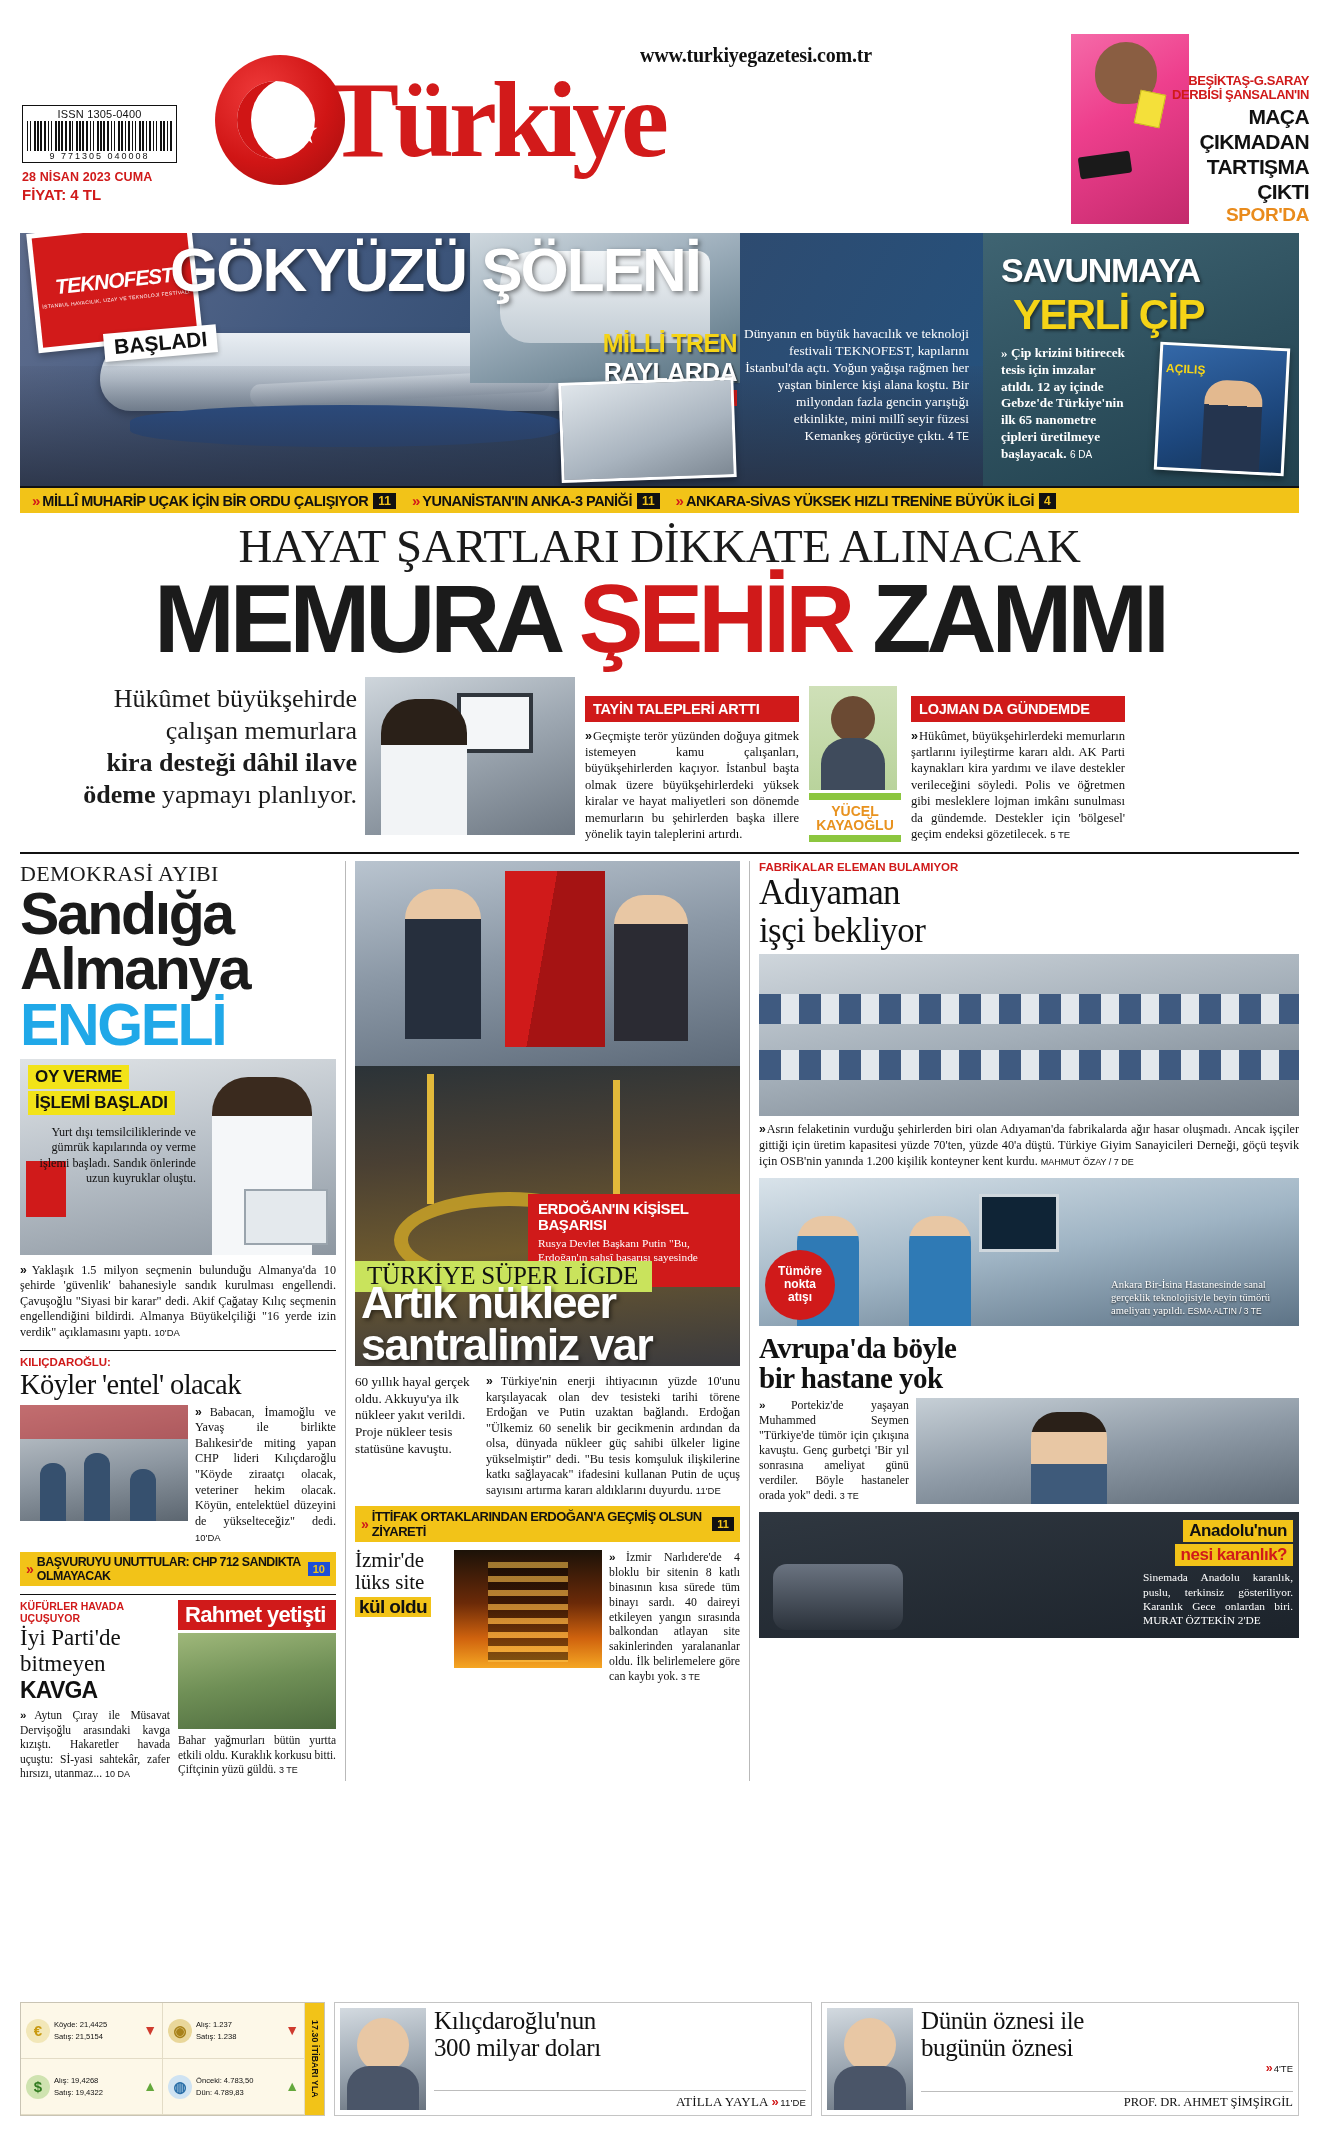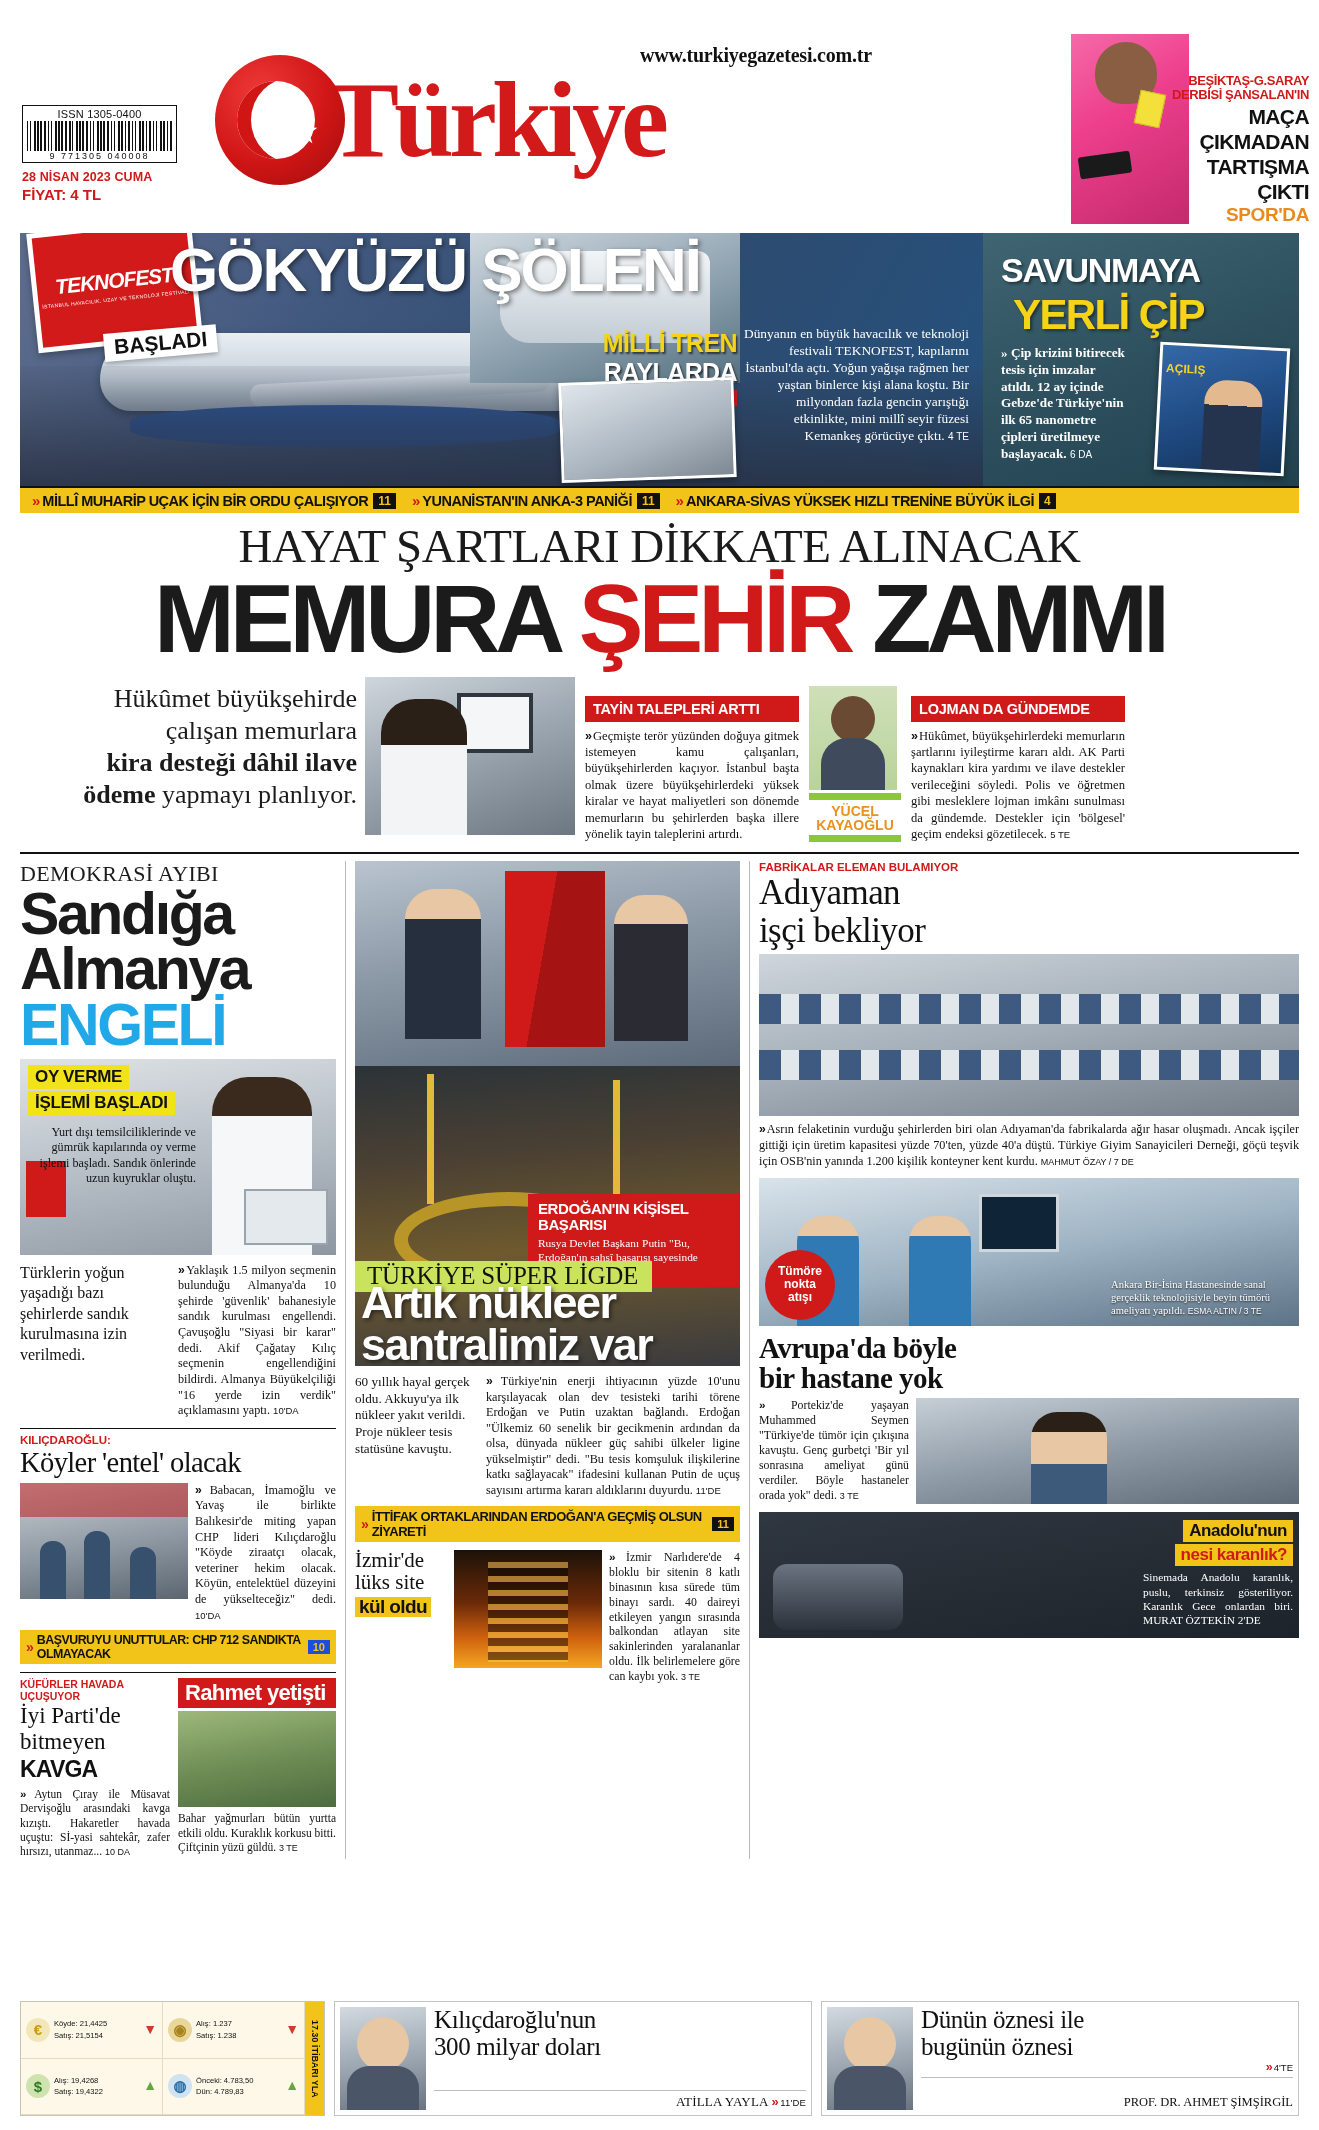--- a/index.html
+++ b/index.html
@@ -493,21 +493,20 @@
         <div class="box"></div>
         <div class="flag"></div>
         <div class="oy-badge">
           <div><span class="oy-b1">OY VERME</span></div>
           <div><span class="oy-b2">İŞLEMİ BAŞLADI</span></div>
         </div>
         <div class="oy-para">Yurt dışı temsilciliklerinde ve gümrük kapılarında oy verme işlemi başladı. Sandık önlerinde uzun kuyruklar oluştu.</div>
       </div>
 
       <div class="turk-para">
-        <div class="turk-left">Türklerin yoğun yaşadığı bazı şehirlerde sandık kurulmasına izin verilmedi.</div>
         <div class="turk-right">
           <span class="chev">»</span>
           <span>Yaklaşık 1.5 milyon seçmenin bulunduğu Almanya'da 10 şehirde 'güvenlik' bahanesiyle sandık kurulması engellendi. Çavuşoğlu "Siyasi bir karar" dedi. Akif Çağatay Kılıç seçmenin engellendiğini bildirdi. Almanya Büyükelçiliği "16 yerde izin verdik" açıklamasını yaptı.</span>
           <span class="pg">10'DA</span>
         </div>
       </div>
 
       <div class="kil-block">
         <div class="kil-label">KILIÇDAROĞLU:</div>
         <div class="kil-head">Köyler 'entel' olacak</div>
@@ -732,19 +731,19 @@
         <div class="bd"></div>
       </div>
       <div class="colbox-main">
         <div class="colbox-head">
           <div>Dünün öznesi ile</div>
           <div>bugünün öznesi</div>
         </div>
         <div class="colbox-foot2">
           <span class="c" style="color:#d01a1a;font-family:'Liberation Sans',sans-serif;font-weight:bold;letter-spacing:-2px;">»</span>
           <span style="font-family:'Liberation Sans',sans-serif;font-size:9.5px;">4'TE</span>
-          <div style="border-top:1px solid #bdbdbd;padding-top:17px;margin-top:2px;">PROF. DR. AHMET ŞİMŞİRGİL</div>
+          <div style="border-top:1px solid #bdbdbd;padding-top:3px;margin-top:15px;">PROF. DR. AHMET ŞİMŞİRGİL</div>
         </div>
       </div>
     </div>
   </div>
 
 </div>
 
 </body></html>

